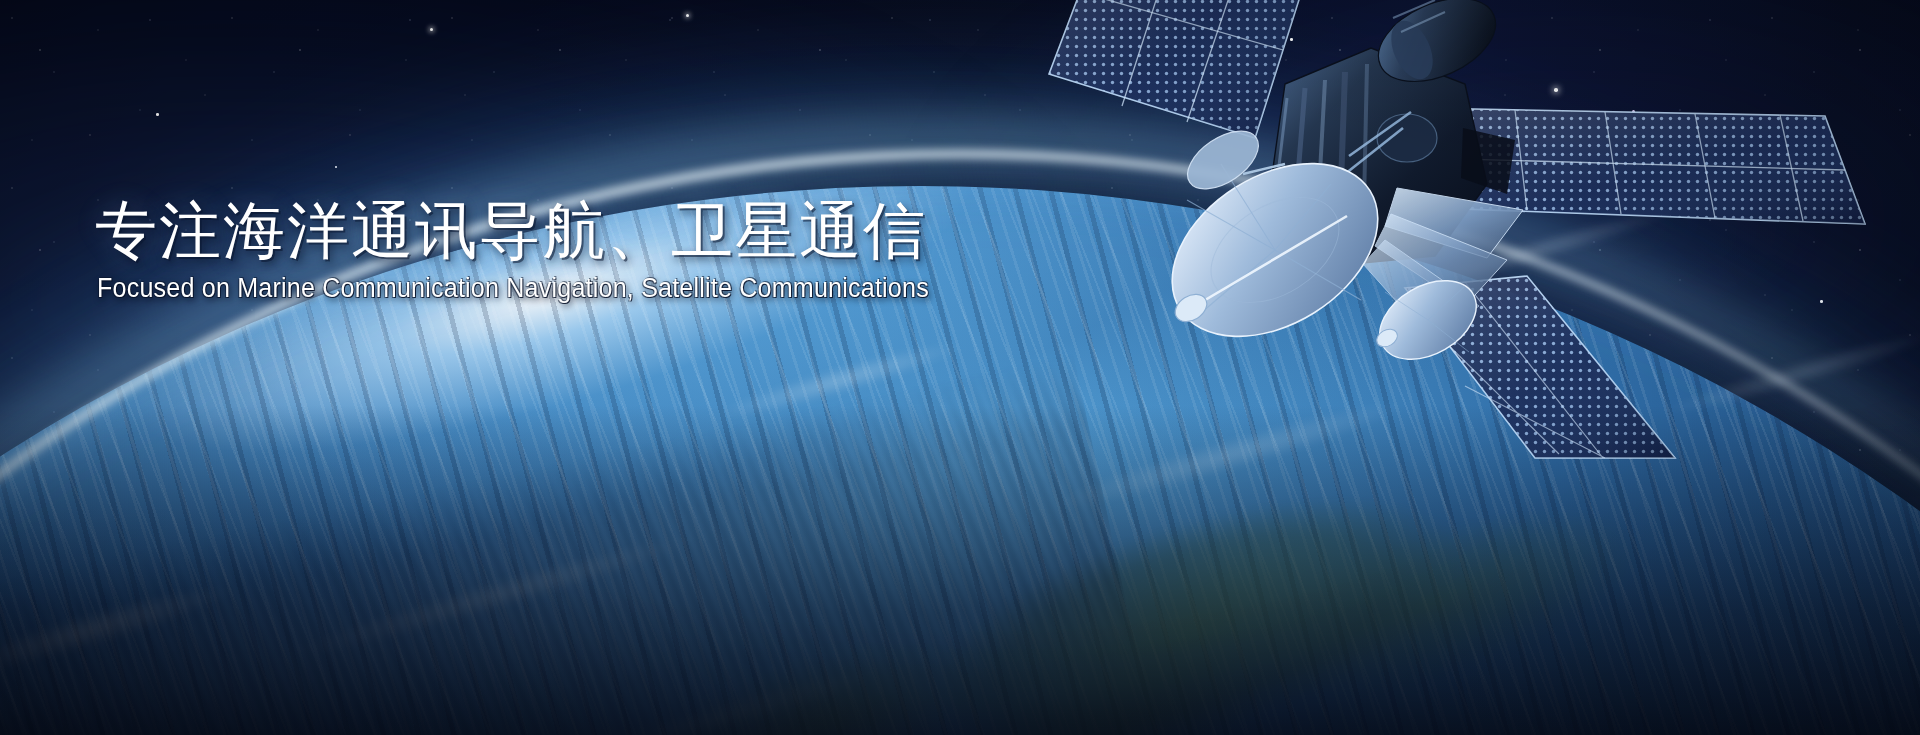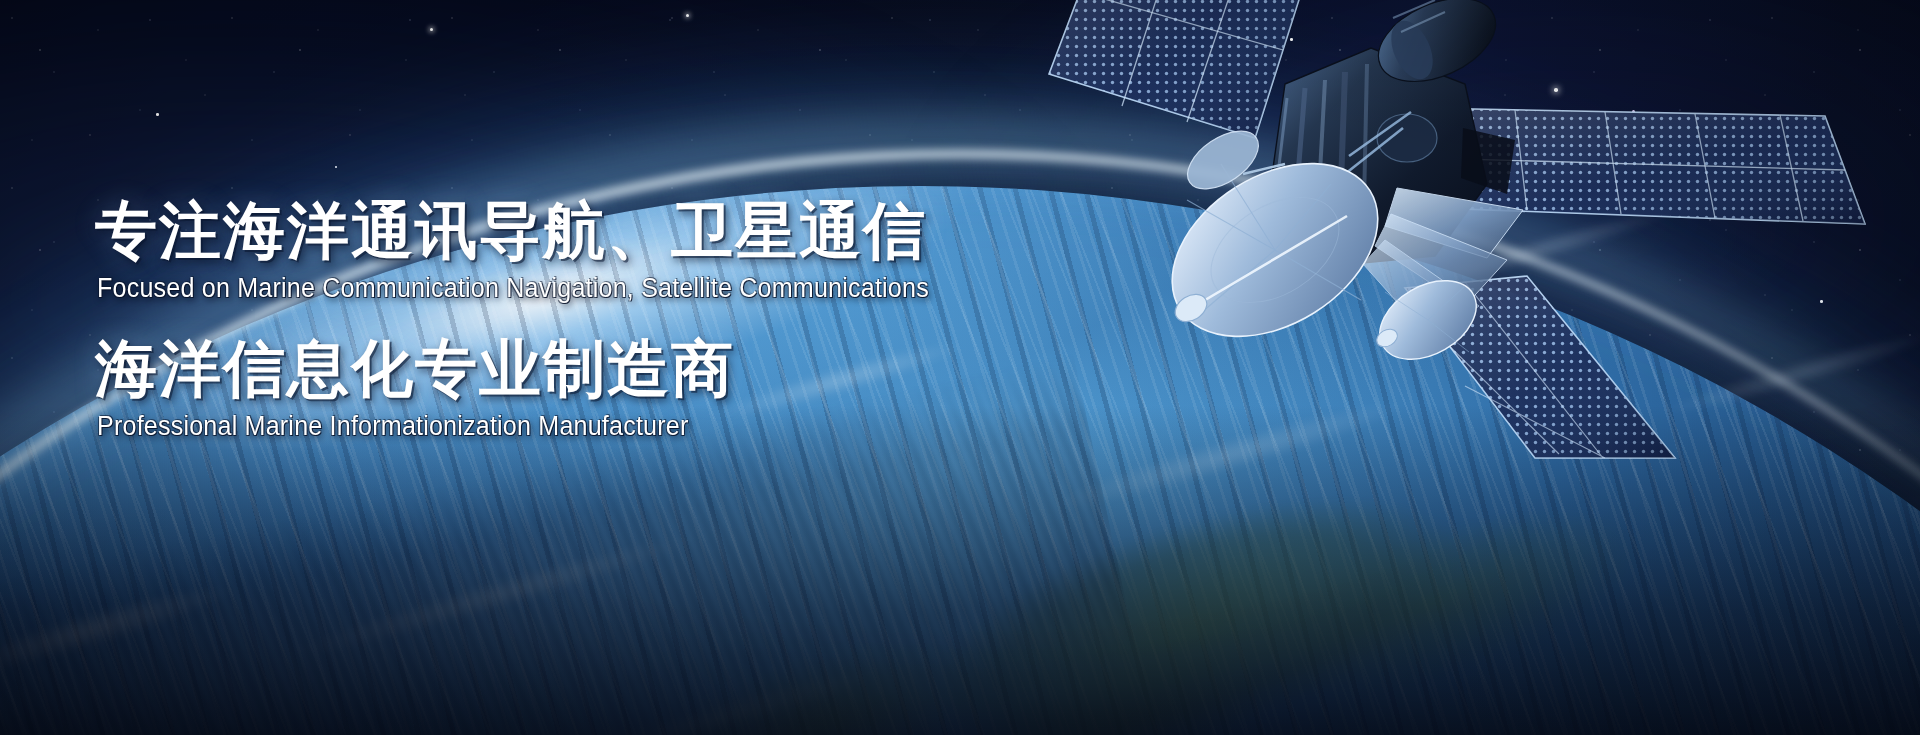--- a/index.html
+++ b/index.html
@@ -188,21 +188,21 @@
   }
   #satellite svg{width:100%;height:100%;overflow:visible;}
 
   
   .copy{position:absolute;left:95px;z-index:40;}
   #block-1{top:198px;}
   #block-2{top:336px;}
 
   .cn-line{
     font-family:"DejaVu Sans","Liberation Sans",sans-serif;
-    font-weight:700;
+    font-weight:400;
     font-size:62px;
     line-height:1.08;
     letter-spacing:2px;
     color:#ffffff;
     margin:0;
     white-space:nowrap;
     text-shadow:
       2px 2px 0 rgba(10,22,48,.55),
       3px 4px 9px rgba(4,12,32,.65),
       0 0 26px rgba(150,200,255,.30);
@@ -389,18 +389,14 @@
     </svg>
   </div>
 
   <div class="vignette"></div>
 
   <div class="copy" id="block-1">
     <div class="cn-line">专注海洋通讯导航、卫星通信</div>
     <div class="en-line">Focused on Marine Communication Navigation, Satellite Communications</div>
   </div>
 
-  <div class="copy" id="block-2">
-    <div class="cn-line">海洋信息化专业制造商</div>
-    <div class="en-line">Professional Marine Informationization Manufacturer</div>
-  </div>
 
 </div>
 
 </body></html>

